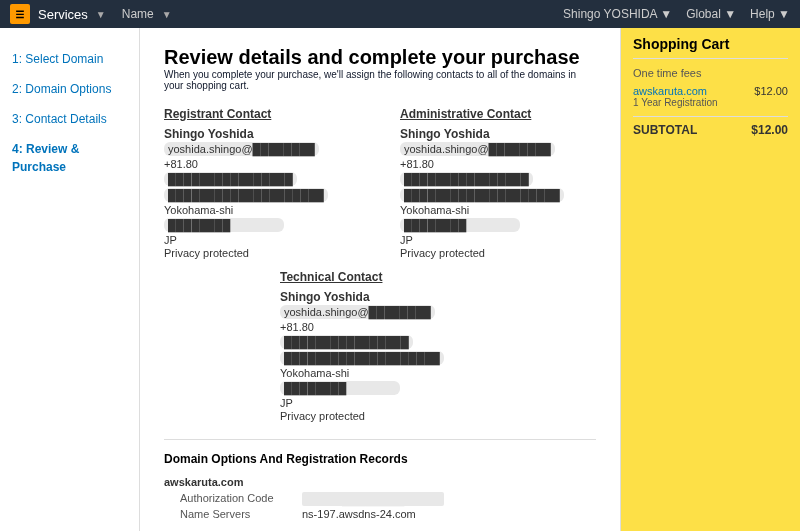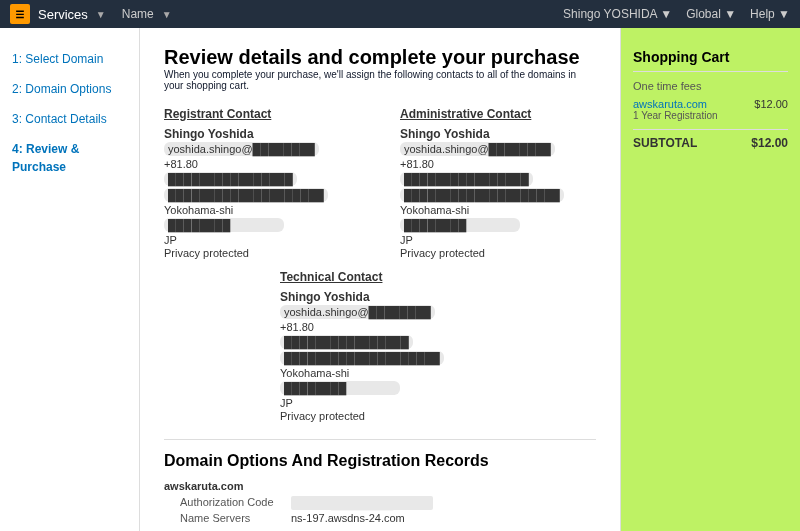--- a/index.html
+++ b/index.html
@@ -106,56 +106,56 @@
     .technical-contact { width: 200px; }
 
     
     .section-divider {
       border: none;
       border-top: 1px solid #ddd;
       margin: 12px 0;
     }
 
     .section-title {
-      font-size: 16px;
+      font-size: 12px;
       font-weight: bold;
       color: #000;
       margin-bottom: 10px;
     }
 
     
     .domain-options-table {
       font-size: 11px;
       margin-bottom: 4px;
     }
     .domain-options-table .domain-name {
       font-weight: bold;
       color: #333;
       margin-bottom: 4px;
     }
     .domain-options-row {
       display: flex;
-      gap: 1px;
+      gap: 12px;
       margin-bottom: 2px;
       padding-left: 16px;
     }
     .domain-options-row .label { color: #555; width: 110px; flex-shrink: 0; }
     .domain-options-row .redacted {
       background: #e8e8e8;
       color: #e8e8e8;
       padding: 1px 40px;
       border-radius: 2px;
     }
 
     
     .cart-panel {
       width: 180px;
-      background: #bef264;
+      background: #fde047;
       border-left: 1px solid #ddd;
-      padding: 21px 12px;
+      padding: 8px 12px;
       flex-shrink: 0;
     }
     .cart-title {
       font-size: 14px;
       font-weight: bold;
       color: #000;
       margin-bottom: 8px;
       border-bottom: 1px solid #ddd;
       padding-bottom: 6px;
     }

